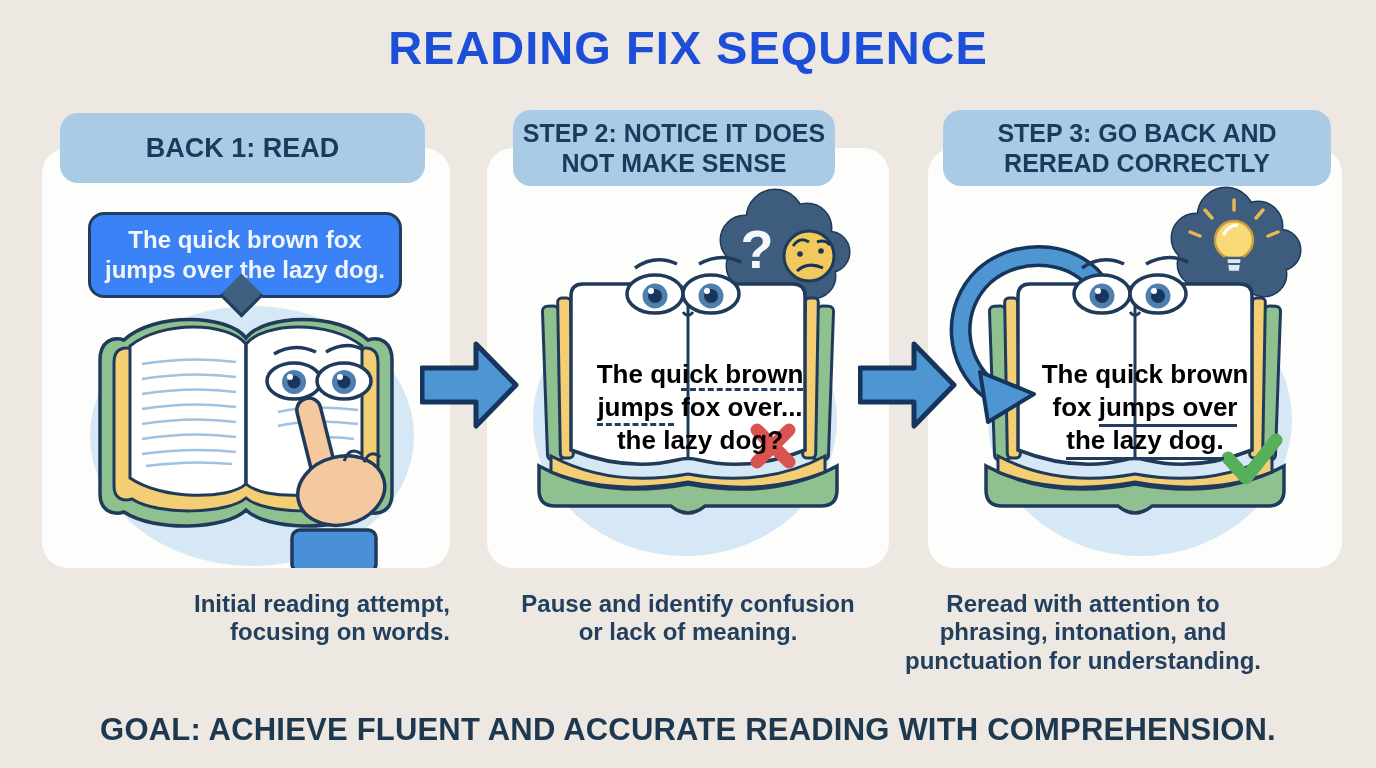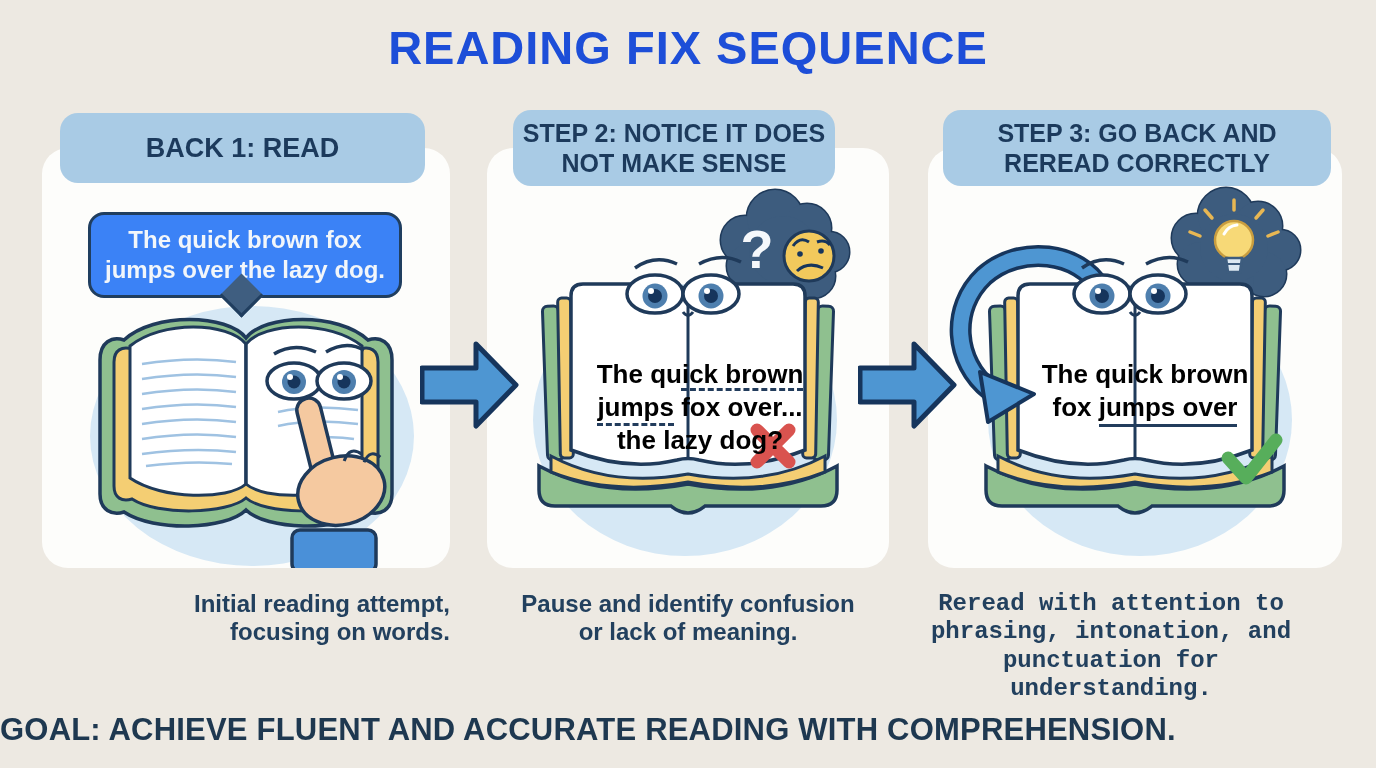--- a/index.html
+++ b/index.html
@@ -54,23 +54,23 @@
   .solid-under{border-bottom:3px solid #223C5C;padding-bottom:2px;}
   .flow-arrow{position:absolute;z-index:4;}
   #arrow1{left:420px;top:336px;}
   #arrow2{left:858px;top:336px;}
   .caption{
     position:absolute;top:590px;text-align:center;font-size:24px;font-weight:bold;
     color:#22405E;white-space:pre-line;line-height:1.18;z-index:1;
   }
   #cap1{left:42px;width:408px;text-align:right;}
   #cap2{left:487px;width:402px;}
-  #cap3{left:904px;width:414px;font-family:Liberation Mono, monospace;}
+  #cap3{left:876px;width:414px;}
   .goal{
-    position:absolute;top:712px;left:0;width:100%;text-align:left;
+    position:absolute;top:712px;left:0;width:100%;text-align:center;
     font-size:31px;font-weight:bold;color:#1E3850;letter-spacing:0.2px;
   }
 </style>
 </head>
 <body>
 
 <div class="title">READING FIX SEQUENCE</div>
 
 <div class="step-header" id="hdr1">BACK 1: READ</div>
 <div class="step-header" id="hdr2">STEP 2: NOTICE IT DOES
@@ -265,20 +265,21 @@
       <circle cx="226" cy="143" r="3" fill="#FFFFFF"></circle>
     <path d="M202,164 Q207,171 212,164" stroke="#1F3A5A" stroke-width="3" fill="none"></path>
   </g>
   <g>
     <path d="M300,310 L318,330 L348,292" stroke="#57AE5B" stroke-width="13" fill="none" stroke-linecap="round" stroke-linejoin="round"></path>
   </g>
 </svg>
 <div class="book-text" id="booktext3">
   <div>The quick brown</div>
   <div><span>fox</span> <span class="solid-under">jumps over</span></div>
+  <div><span class="solid-under">the lazy dog.</span></div>
 </div>
 
 <svg class="flow-arrow" id="arrow1" width="100" height="98" viewBox="0 0 100 98">
   <polygon points="2,32 56,32 56,8 96,49 56,90 56,66 2,66" fill="#4E96D2" stroke="#16355C" stroke-width="5" stroke-linejoin="round"></polygon>
 </svg>
 <svg class="flow-arrow" id="arrow2" width="100" height="98" viewBox="0 0 100 98">
   <polygon points="2,32 56,32 56,8 96,49 56,90 56,66 2,66" fill="#4E96D2" stroke="#16355C" stroke-width="5" stroke-linejoin="round"></polygon>
 </svg>
 
 <div class="caption" id="cap1">Initial reading attempt,

